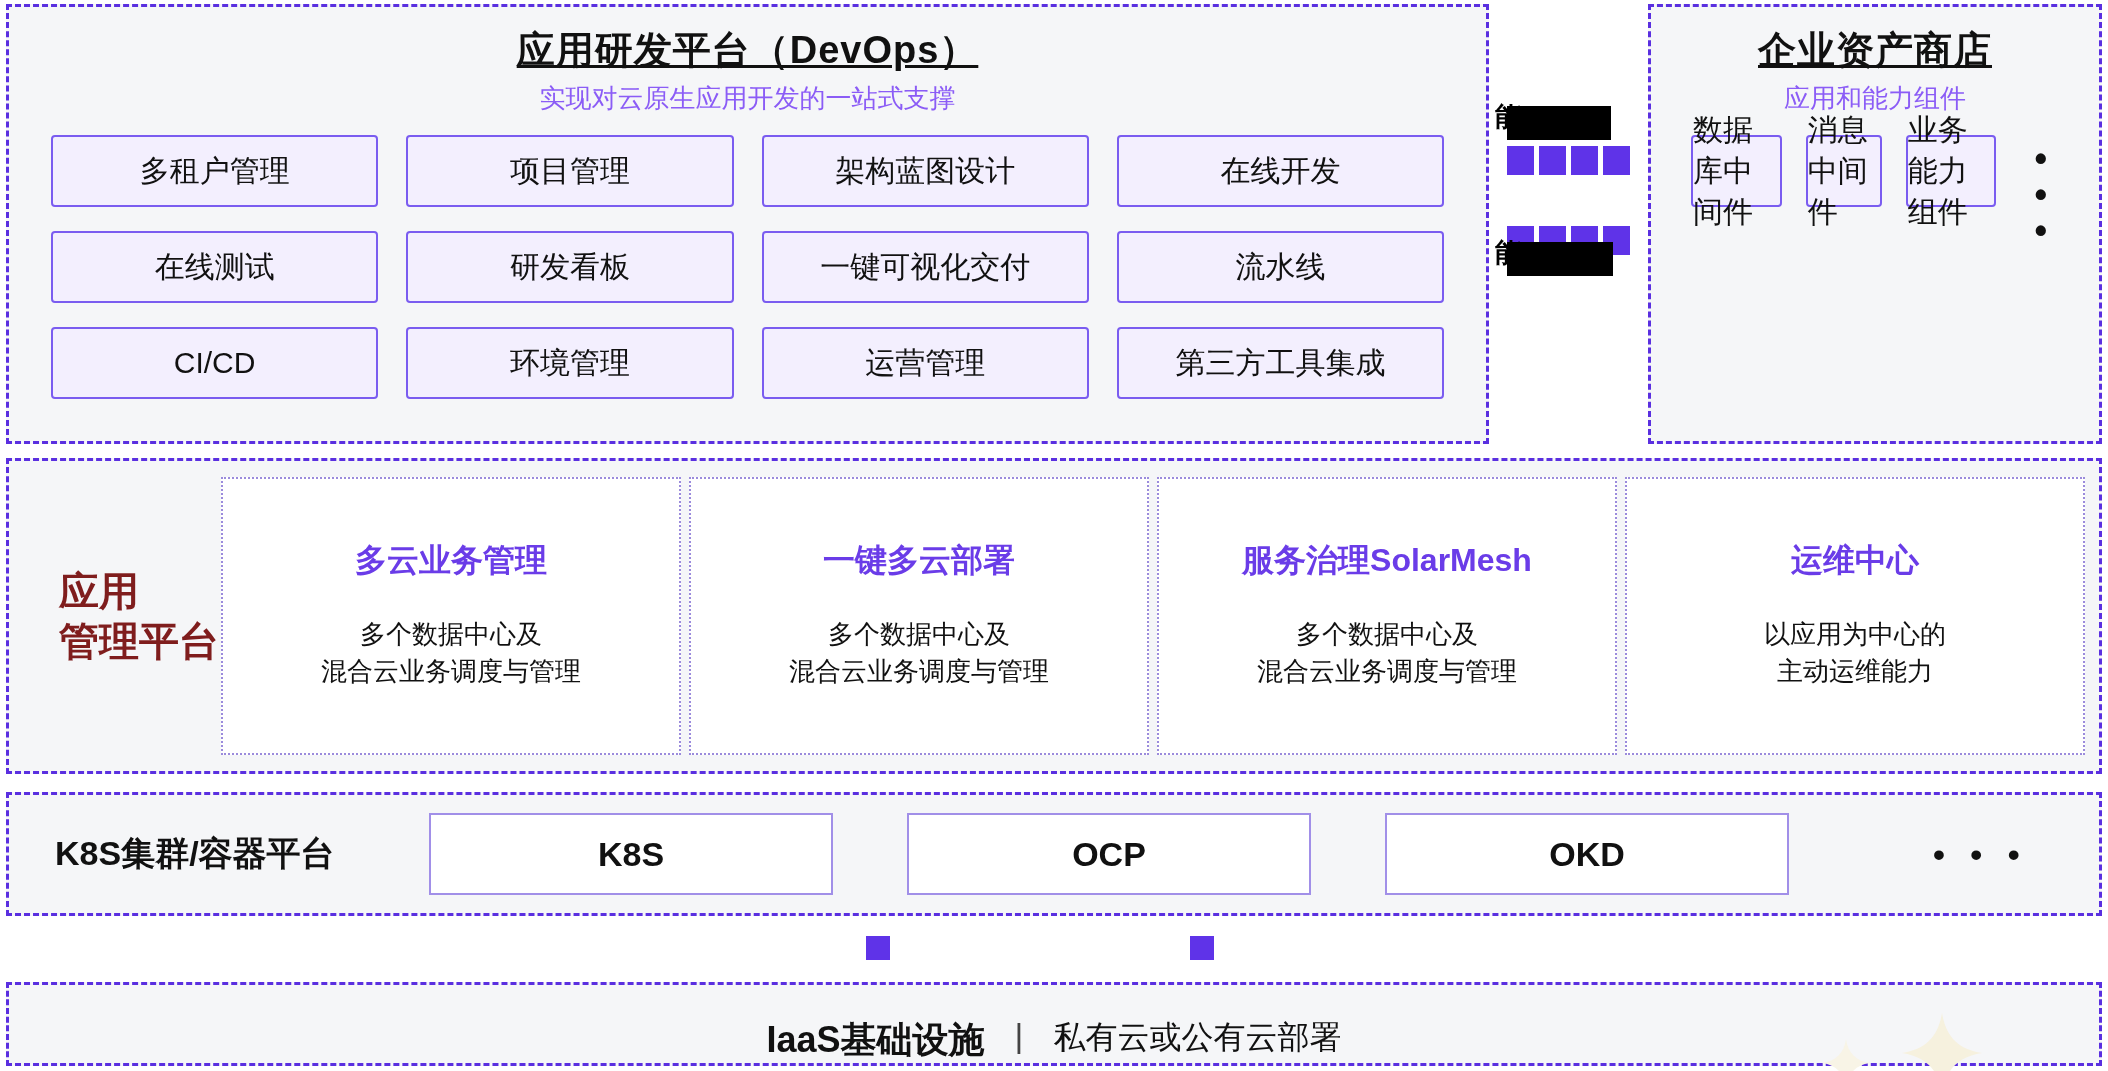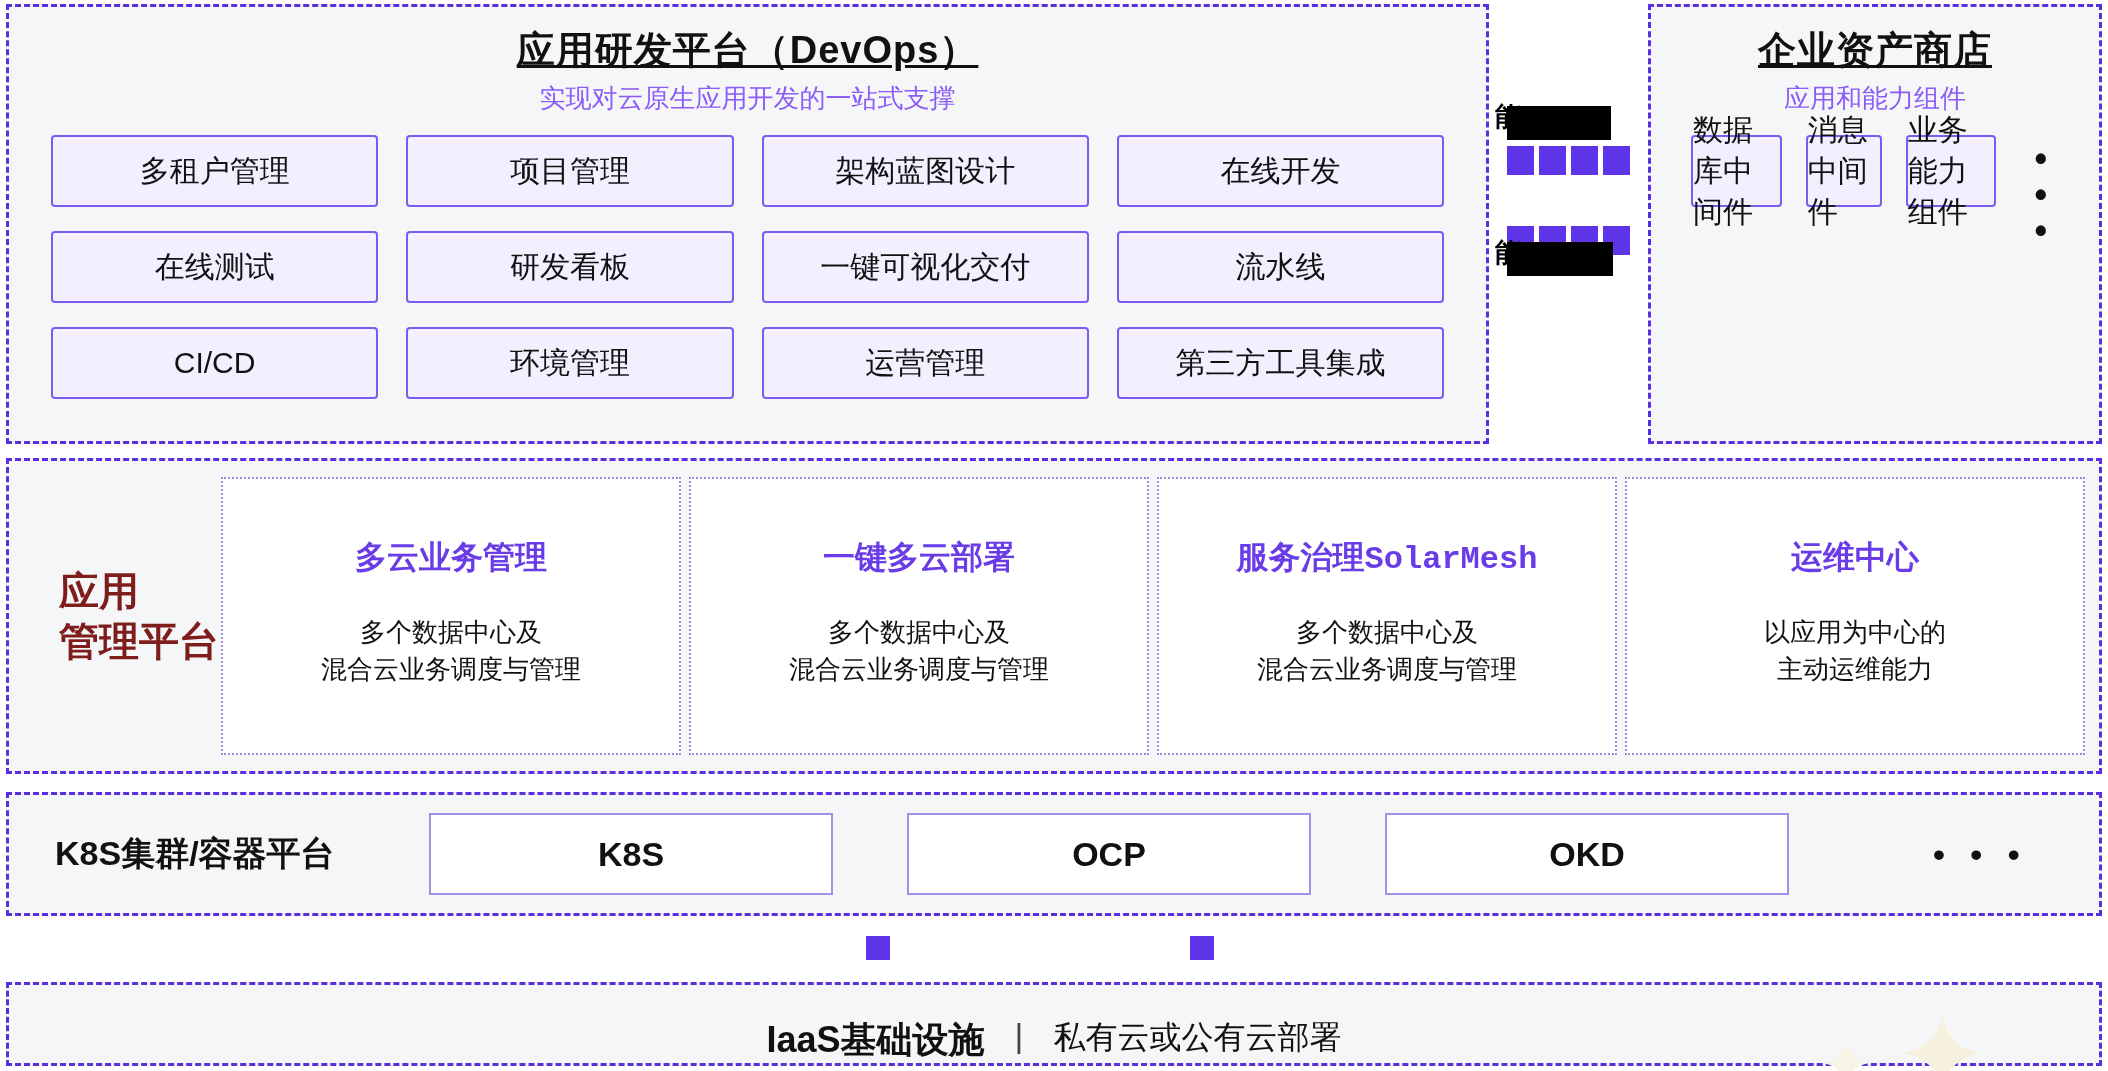--- a/index.html
+++ b/index.html
@@ -157,21 +157,20 @@
   }
   .mgmt-cards {
     position: absolute;
     left: 212px;
     right: 14px;
     top: 16px;
     bottom: 16px;
     display: grid;
     grid-template-columns: repeat(4, 1fr);
     gap: 8px;
-    font-family: Liberation Mono, monospace;
   }
   .mgmt-card {
     background: #ffffff;
     border: 2px dotted #9b8bdc;
     box-sizing: border-box;
     display: flex;
     flex-direction: column;
     align-items: center;
     justify-content: center;
     padding: 10px 12px;

